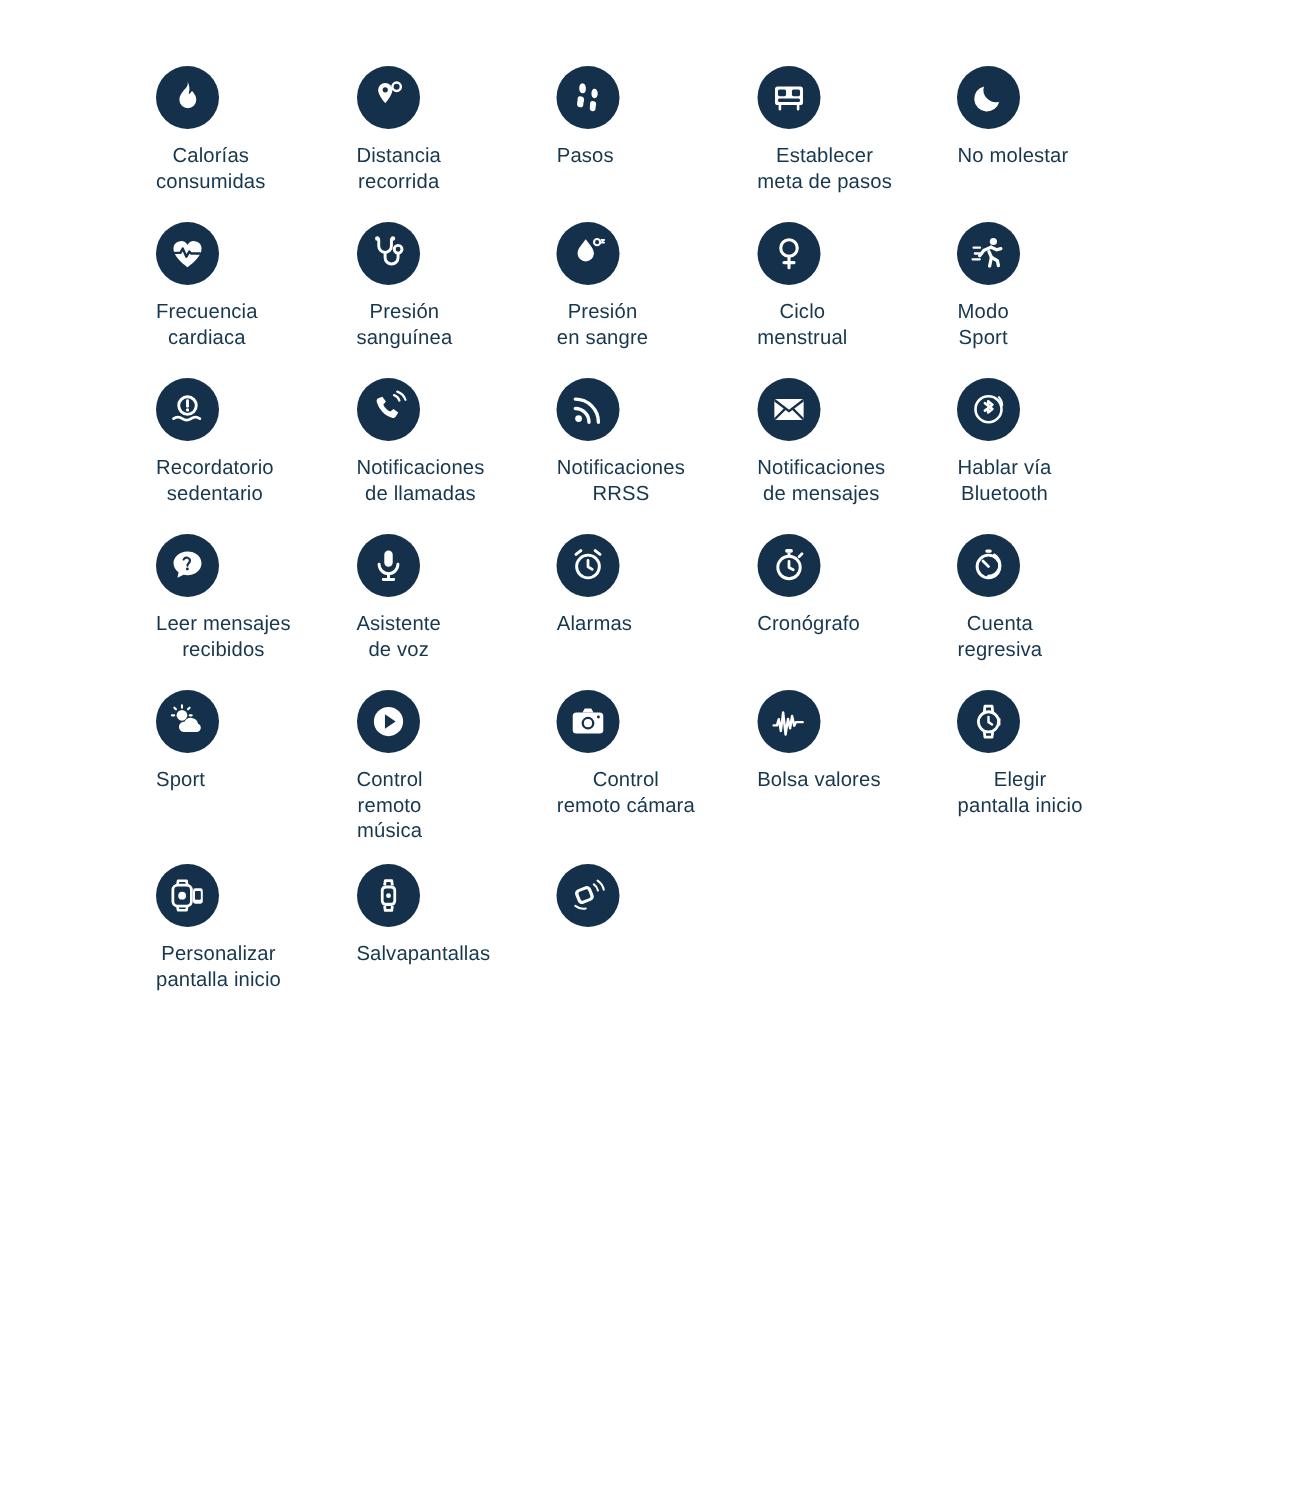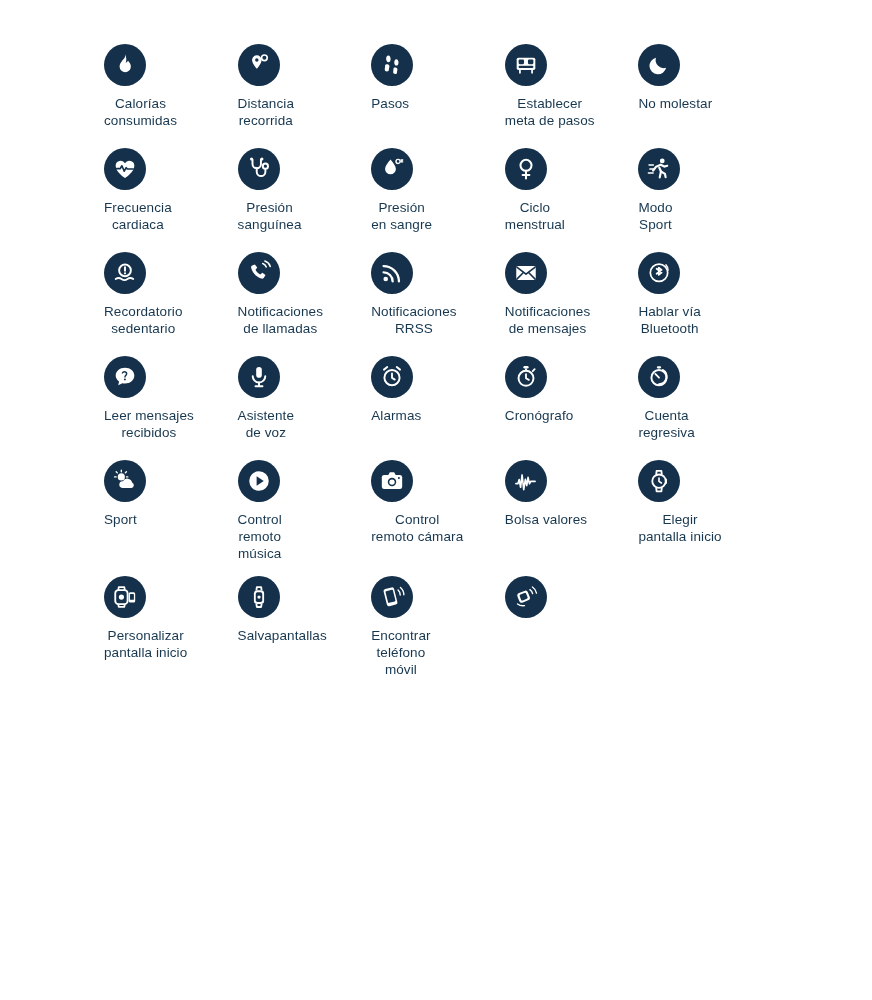--- a/index.html
+++ b/index.html
@@ -366,32 +366,20 @@
             <rect x="9" y="7.7" width="6" height="8.8" rx="1.6" fill="#14304a"></rect>
             <path d="M9.6 5.8 10 2.9h4l.4 2.9M9.6 18.4l.4 2.8h4l.4-2.8" stroke="#ffffff" stroke-width="1.7" fill="none" stroke-linejoin="round"></path>
             <circle cx="12" cy="12.1" r="1.5" fill="#ffffff"></circle>
           </svg>
         </div>
         <div class="feature-label">Salvapantallas</div>
       </div>
       <div class="feature">
         <div class="icon-badge">
           <svg width="26" height="26" viewBox="0 0 24 24" fill="none" aria-hidden="true">
-            <rect x="5.6" y="3.6" width="10" height="16.4" rx="2" transform="rotate(-14 10.6 11.8)" fill="#ffffff"></rect>
-            <rect x="7.1" y="5.9" width="7" height="11" rx=".8" transform="rotate(-14 10.6 11.4)" fill="#14304a"></rect>
-            <path d="M17.6 5.6c1.3 1.2 2 2.8 2 4.5M19.8 3.2c2 1.7 3.1 4.1 3.1 6.8" stroke="#ffffff" stroke-width="1.3" fill="none" stroke-linecap="round"></path>
-          </svg>
-        </div>
-        <div class="feature-label">Encontrar
-teléfono
-móvil</div>
-      </div>
-      <div class="feature">
-        <div class="icon-badge">
-          <svg width="26" height="26" viewBox="0 0 24 24" fill="none" aria-hidden="true">
             <rect x="4.6" y="7" width="10.4" height="9.4" rx="2.6" transform="rotate(-22 9.8 11.7)" fill="#ffffff"></rect>
             <rect x="6.6" y="8.8" width="6.4" height="5.8" rx="1.2" transform="rotate(-22 9.8 11.7)" fill="#14304a"></rect>
             <path d="M15.6 5.2c1.3.9 2.2 2.2 2.5 3.7M17.9 2.8c2 1.3 3.3 3.3 3.8 5.6" stroke="#ffffff" stroke-width="1.3" fill="none" stroke-linecap="round"></path>
             <path d="M4.2 18.4c1.8 1.4 4.2 2 6.4 1.6" stroke="#ffffff" stroke-width="1.3" fill="none" stroke-linecap="round"></path>
           </svg>
         </div>
       </div>
     </div>
 </div>
 

